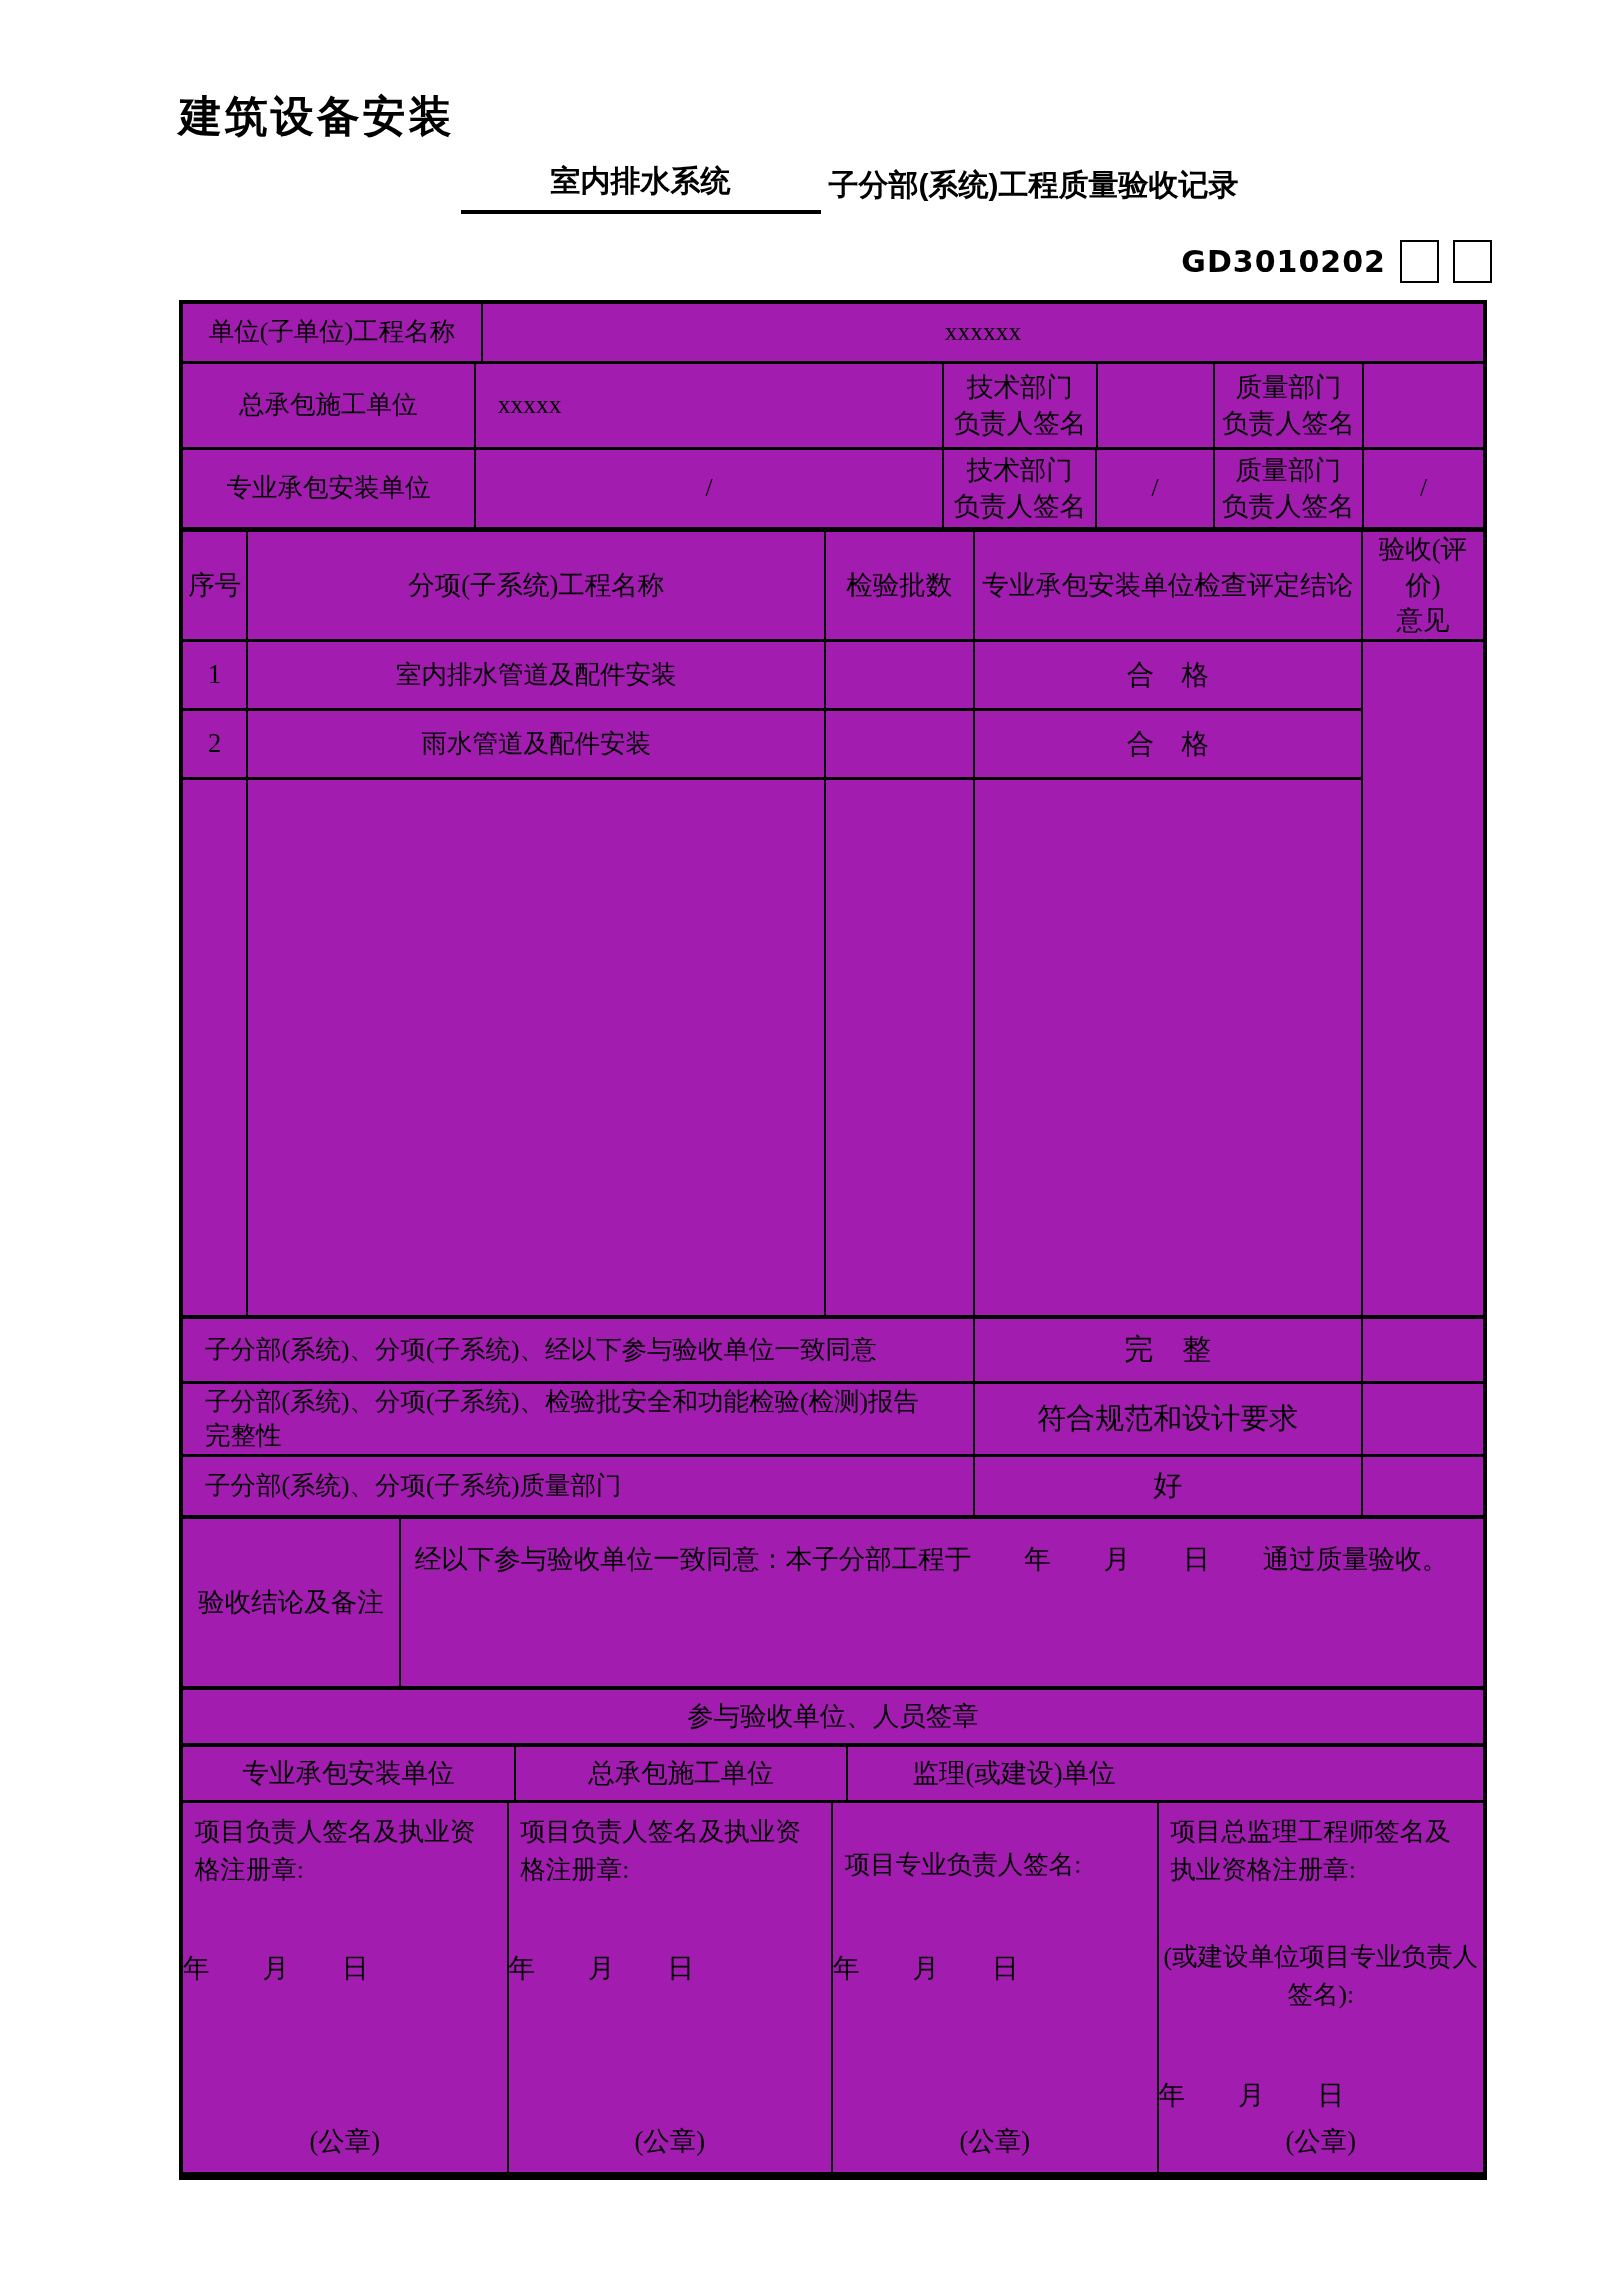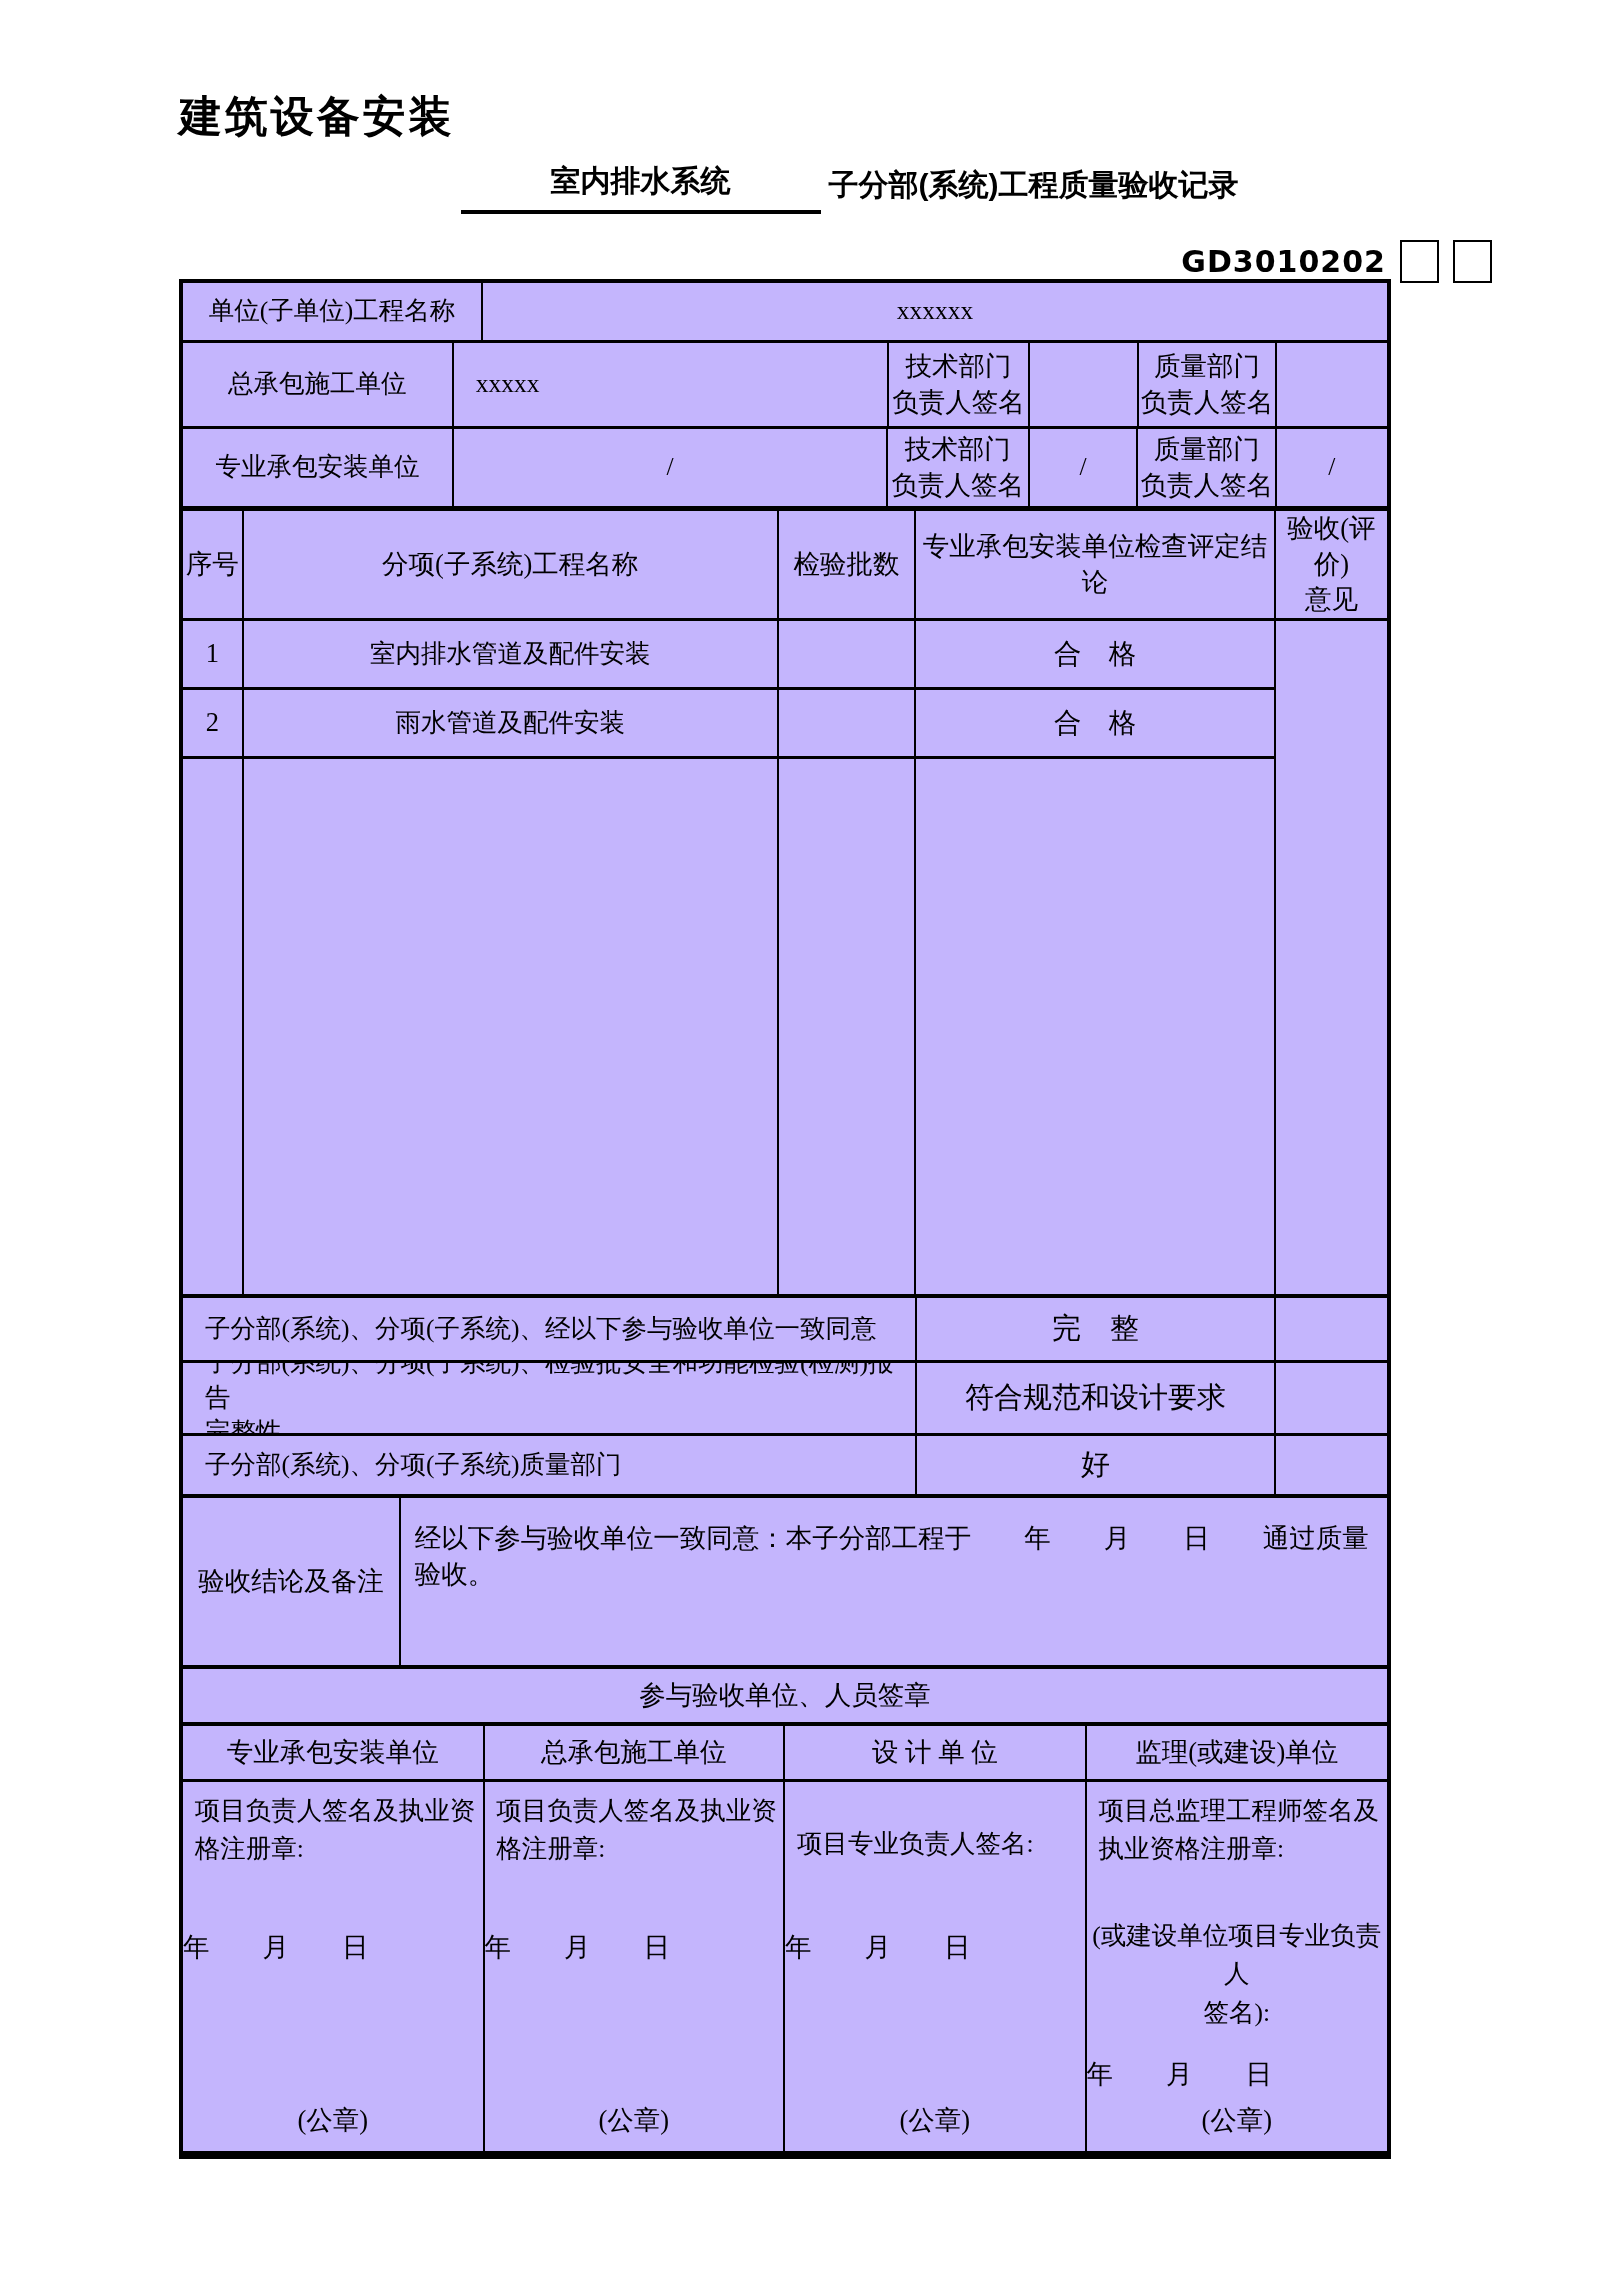--- a/index.html
+++ b/index.html
@@ -24,22 +24,22 @@
   .t2r { margin-left:7.8px; padding-bottom:7.8px; }
   .coderow {
     position:absolute; left:179px; top:237px; width:1313px; height:49px;
     display:flex; justify-content:flex-end; align-items:center; gap:14px;
     font-family:"DejaVu Sans","Liberation Sans",sans-serif;
     font-weight:bold; font-size:30px; letter-spacing:1px;
   }
   .codebox { width:39px; height:43px; border:2.9px solid #000; background:#fff; }
   
   .form {
-    position:absolute; left:179px; top:279px; width:1212px;
-    border:4.9px solid #000; border-bottom-width:8.8px; background:#c4b5fd;
+    position:absolute; left:179px; top:300px; width:1308px;
+    border:4.9px solid #000; border-bottom-width:8.8px; background:#a21caf;
   }
   .band { display:flex; width:100%; }
   .sep4 { border-bottom:3.9px solid #000; }
   .sep5 { border-bottom:4.9px solid #000; }
   .sep6 { border-bottom:5.9px solid #000; }
   .c {
     display:flex; align-items:center; justify-content:center;
     text-align:center; font-size:25.5px; line-height:1.35; overflow:hidden;
   }
   .br { border-right:2.9px solid #000; }
@@ -181,21 +181,20 @@
     <div class="concl-content">经以下参与验收单位一致同意：本子分部工程于　　年　　月　　日　　通过质量验收。</div>
   </div>
 
   <div class="band h58 sep5">
     <div class="c fill fs27">参与验收单位、人员签章</div>
   </div>
 
   <div class="band h57 sep4">
     <div class="c br w340 fs27">专业承包安装单位</div>
     <div class="c br w339 fs27">总承包施工单位</div>
-    <div class="c br w340 fs27">设 计 单 位</div>
     <div class="c w339 fs27">监理(或建设)单位</div>
   </div>
 
   <div class="band h376">
     <div class="sig br w340">
       <div class="sig-label">项目负责人签名及执业资格注册章:</div>
       <div class="sig-date">年　　月　　日</div>
       <div class="sig-seal">(公章)</div>
     </div>
     <div class="sig br w339">

